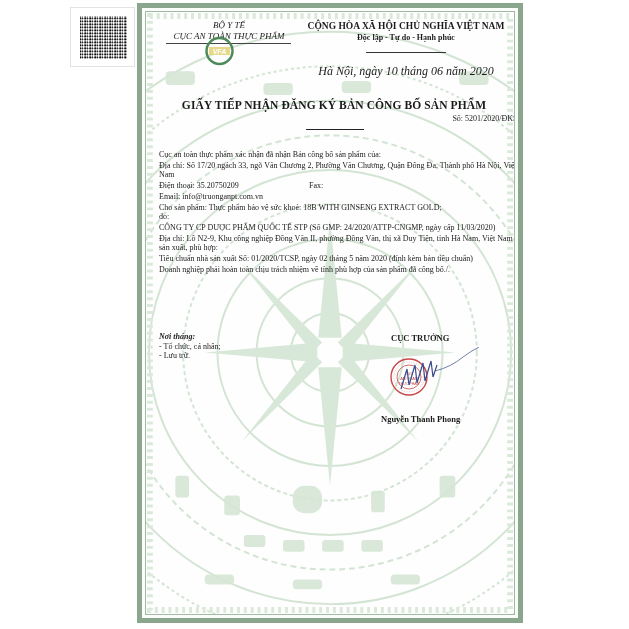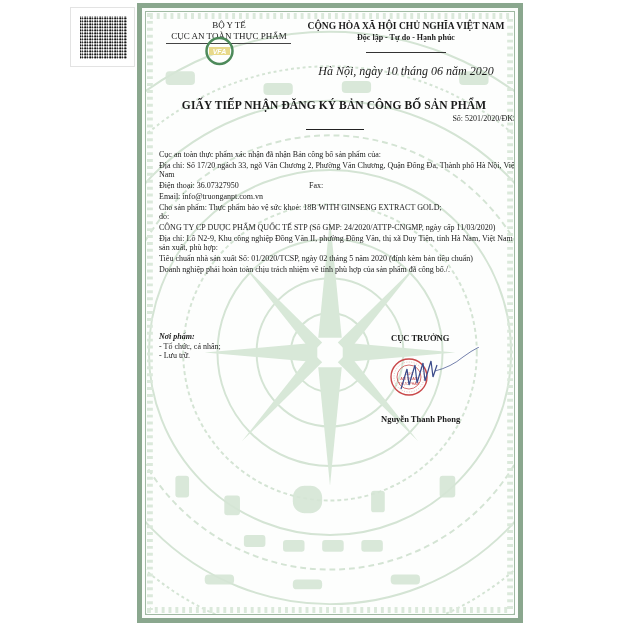--- a/index.html
+++ b/index.html
@@ -11,21 +11,21 @@
         #888;
       filter:contrast(1.1);}
   .qr::after{content:"";position:absolute;inset:0;
       background:repeating-linear-gradient(0deg,rgba(255,255,255,.55) 0 1px,rgba(0,0,0,.25) 1px 2px,rgba(255,255,255,.3) 2px 3px);}
   .frame{position:absolute;left:137px;top:3px;width:386px;height:620px;box-sizing:border-box;
          border:5px solid #8aa78e;background:#fbfdfb;}
   .frame-inner{position:absolute;left:3px;top:3px;right:3px;bottom:3px;border:1px solid #9fb9a2;overflow:hidden;background:#fdfefd;}
   .bg-svg{position:absolute;left:0;top:0;width:100%;height:100%;}
   .content{position:absolute;left:0;top:0;width:100%;height:100%;}
   .abs{position:absolute;white-space:nowrap;}
-  .hdr-left{left:8px;top:8px;width:150px;text-align:center;font-size:9px;line-height:11px;}
+  .hdr-left{left:8px;top:8px;width:150px;text-align:center;font-size:9px;line-height:11px;font-style:italic;}
   .hdr-left .l2{font-weight:normal;}
   .hdr-right{left:150px;top:8px;width:220px;text-align:center;font-size:9.5px;line-height:12px;font-weight:bold;}
   .hdr-right .motto{font-size:8px;}
   .hr-right{position:absolute;left:220px;top:40px;width:80px;height:1px;background:#333;}
   .hr-left{position:absolute;left:20px;top:31px;width:125px;height:1px;background:#444;}
   .logo{position:absolute;left:57px;top:24px;width:33px;height:30px;}
   .date{left:150px;top:52px;width:220px;text-align:center;font-style:italic;font-size:12px;}
   .title{left:0;top:87px;width:376px;text-align:center;font-weight:bold;font-size:11.5px;letter-spacing:0.1px;}
   .so{left:0;top:102px;width:376px;text-align:right;font-size:8px;}
   .hr-title{position:absolute;left:160px;top:117px;width:58px;height:1px;background:#222;}
@@ -114,34 +114,34 @@
       <div class="abs date">Hà Nội, ngày 10 tháng 06 năm 2020</div>
 
       <div class="abs title">GIẤY TIẾP NHẬN ĐĂNG KÝ BẢN CÔNG BỐ SẢN PHẨM</div>
       <div class="abs so">Số: 5201/2020/ĐKSP</div>
       <div class="hr-title"></div>
 
       <div class="body">
         <p>Cục an toàn thực phẩm xác nhận đã nhận Bản công bố sản phẩm của:</p>
         <p class="gap">Địa chỉ: Số 17/20 ngách 33, ngõ Văn Chương 2, Phường Văn Chương, Quận Đống Đa, Thành phố Hà Nội, Việt Nam</p>
         <p class="gap" style="position:relative">
-          <span>Điện thoại: 36.07327950</span>
+          <span>Điện thoại: 35.20750209</span>
           <span class="fax">Fax:</span>
         </p>
         <p class="gap">Email: info@truonganpt.com.vn</p>
         <p class="gap">Cho sản phẩm: Thực phẩm bảo vệ sức khoẻ: 18B WITH GINSENG EXTRACT GOLD;</p>
         <p>do:</p>
         <p class="gap">CÔNG TY CP DƯỢC PHẨM QUỐC TẾ STP (Số GMP: 24/2020/ATTP-CNGMP, ngày cấp 11/03/2020)</p>
         <p class="gap">Địa chỉ: Lô N2-9, Khu công nghiệp Đồng Văn II, phường Đồng Văn, thị xã Duy Tiên, tỉnh Hà Nam, Việt Nam sản xuất, phù hợp:</p>
         <p class="gap">Tiêu chuẩn nhà sản xuất Số: 01/2020/TCSP, ngày 02 tháng 5 năm 2020 (đính kèm bản tiêu chuẩn)</p>
         <p class="gap">Doanh nghiệp phải hoàn toàn chịu trách nhiệm về tính phù hợp của sản phẩm đã công bố./.</p>
       </div>
 
       <div class="abs noi">
-        <div class="h">Nơi phẩm:</div>
+        <div class="h">Nơi tháng:</div>
         <div>- Tổ chức, cá nhân;</div>
         <div>- Lưu trữ.</div>
       </div>
 
       <div class="abs cuc">CỤC TRƯỞNG</div>
       <svg class="seal" viewBox="0 0 40 40">
         <circle cx="20" cy="20" r="18" fill="none" stroke="#c9484a" stroke-width="1.4"></circle>
         <circle cx="20" cy="20" r="12" fill="none" stroke="#c9484a" stroke-width="0.8"></circle>
         <circle cx="20" cy="20" r="15" fill="none" stroke="#d77" stroke-width="0.5" stroke-dasharray="1 1.5"></circle>
         <text x="20" y="18" font-size="4" text-anchor="middle" fill="#c9484a" font-family="Liberation Sans, sans-serif">CỤC</text>

